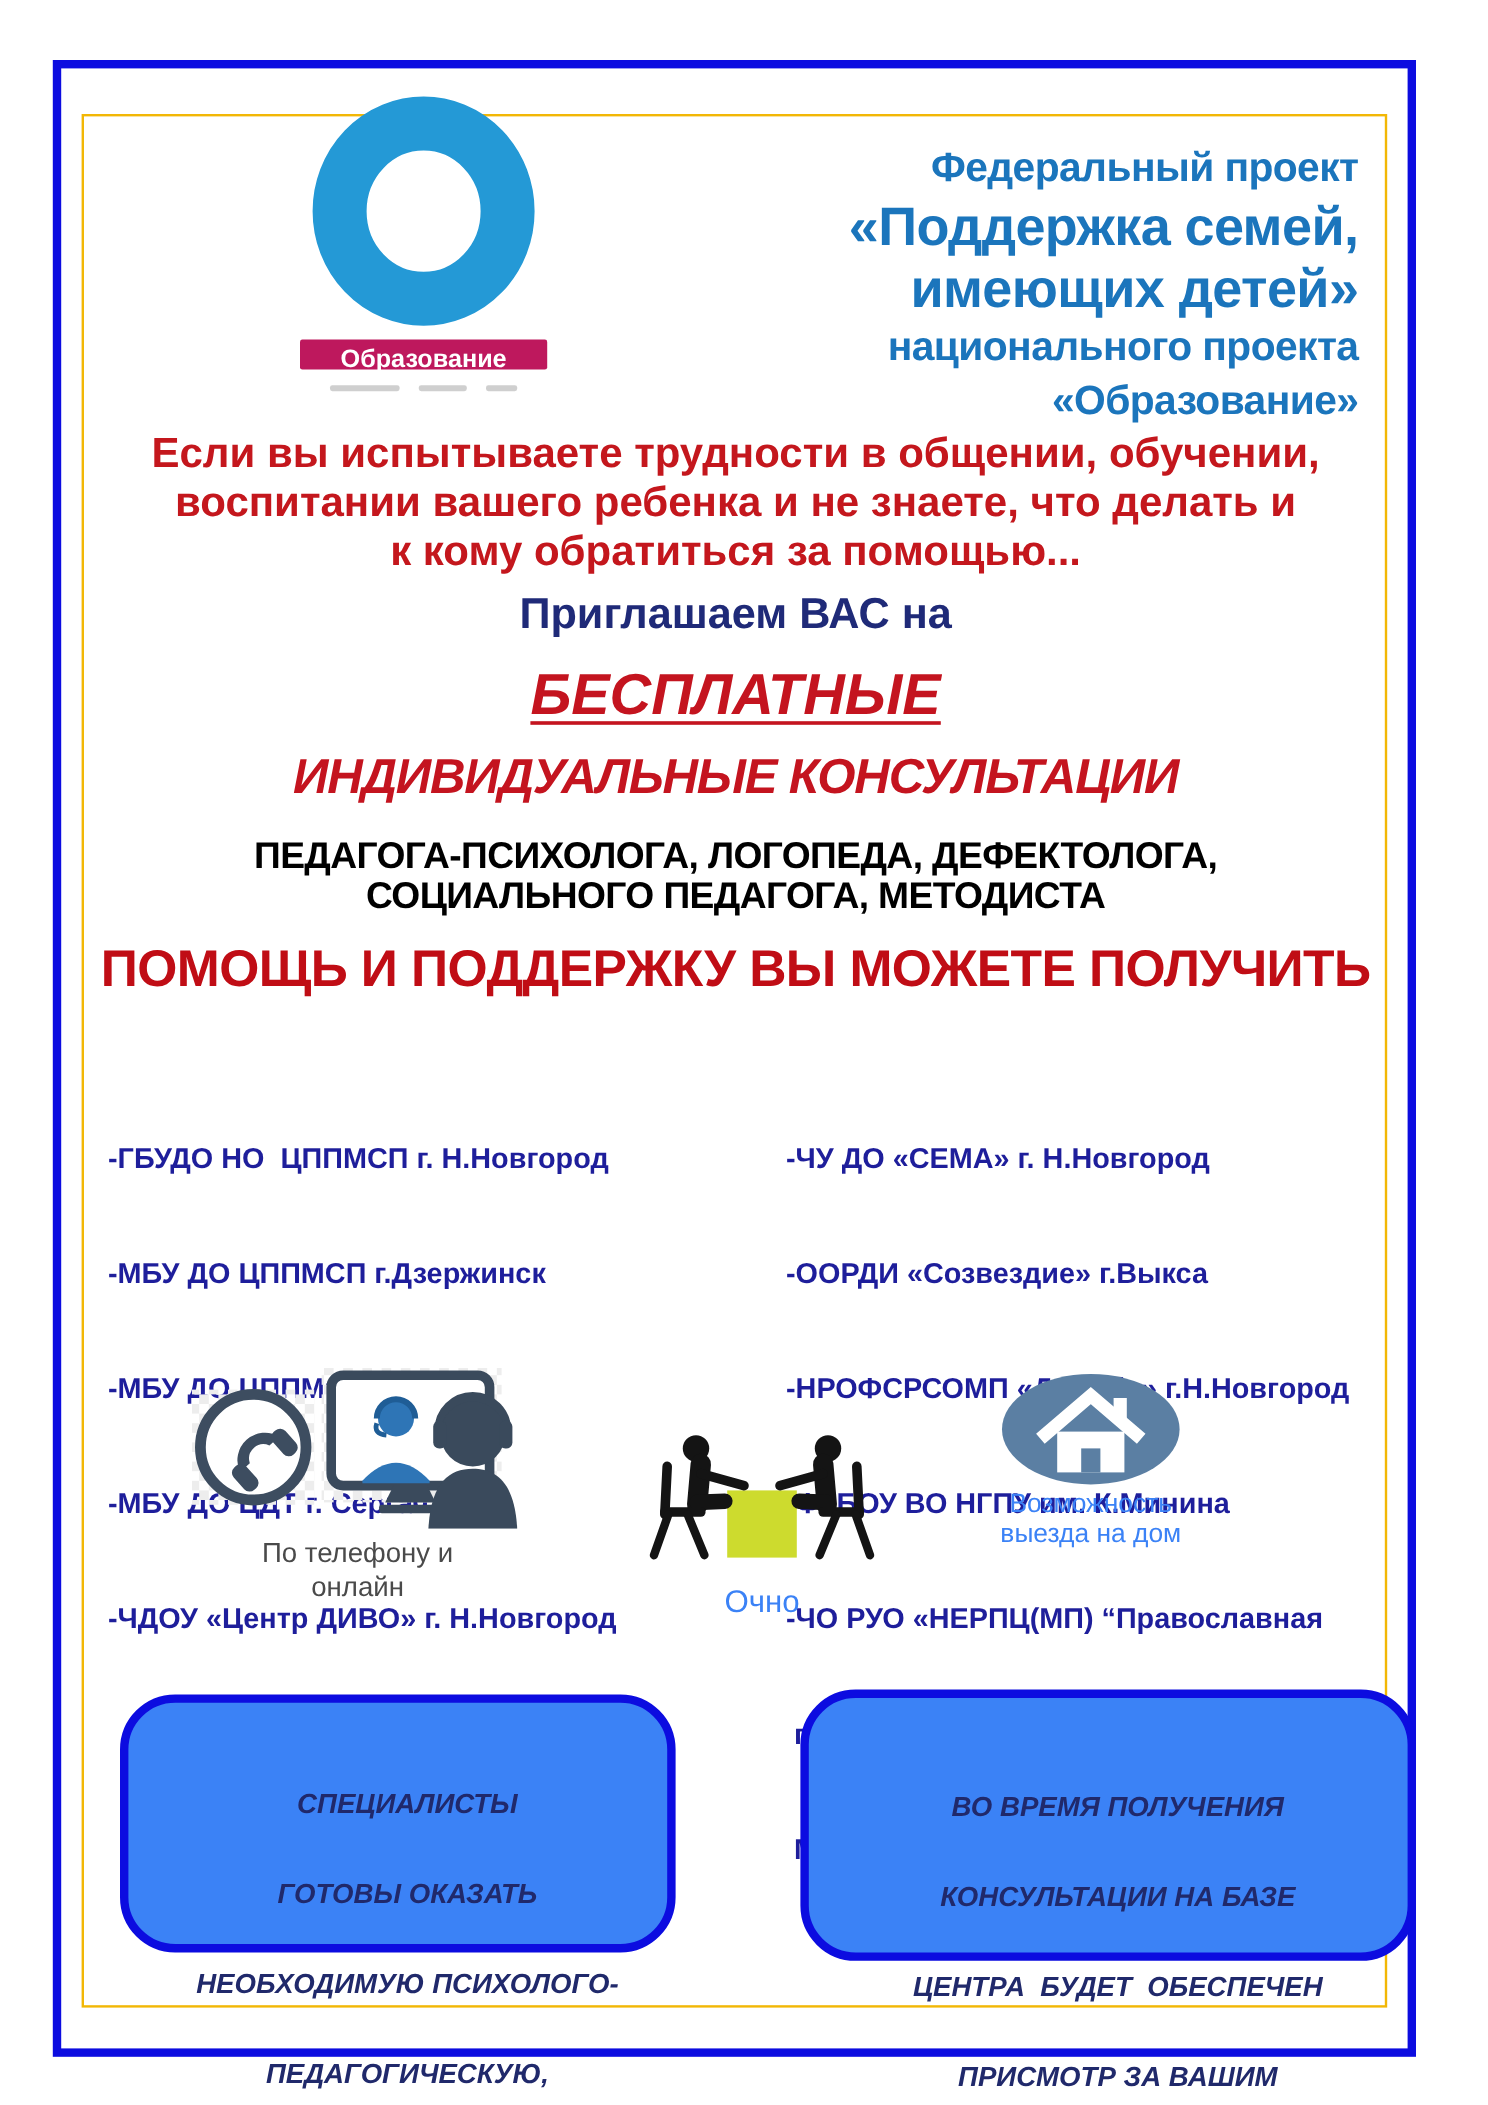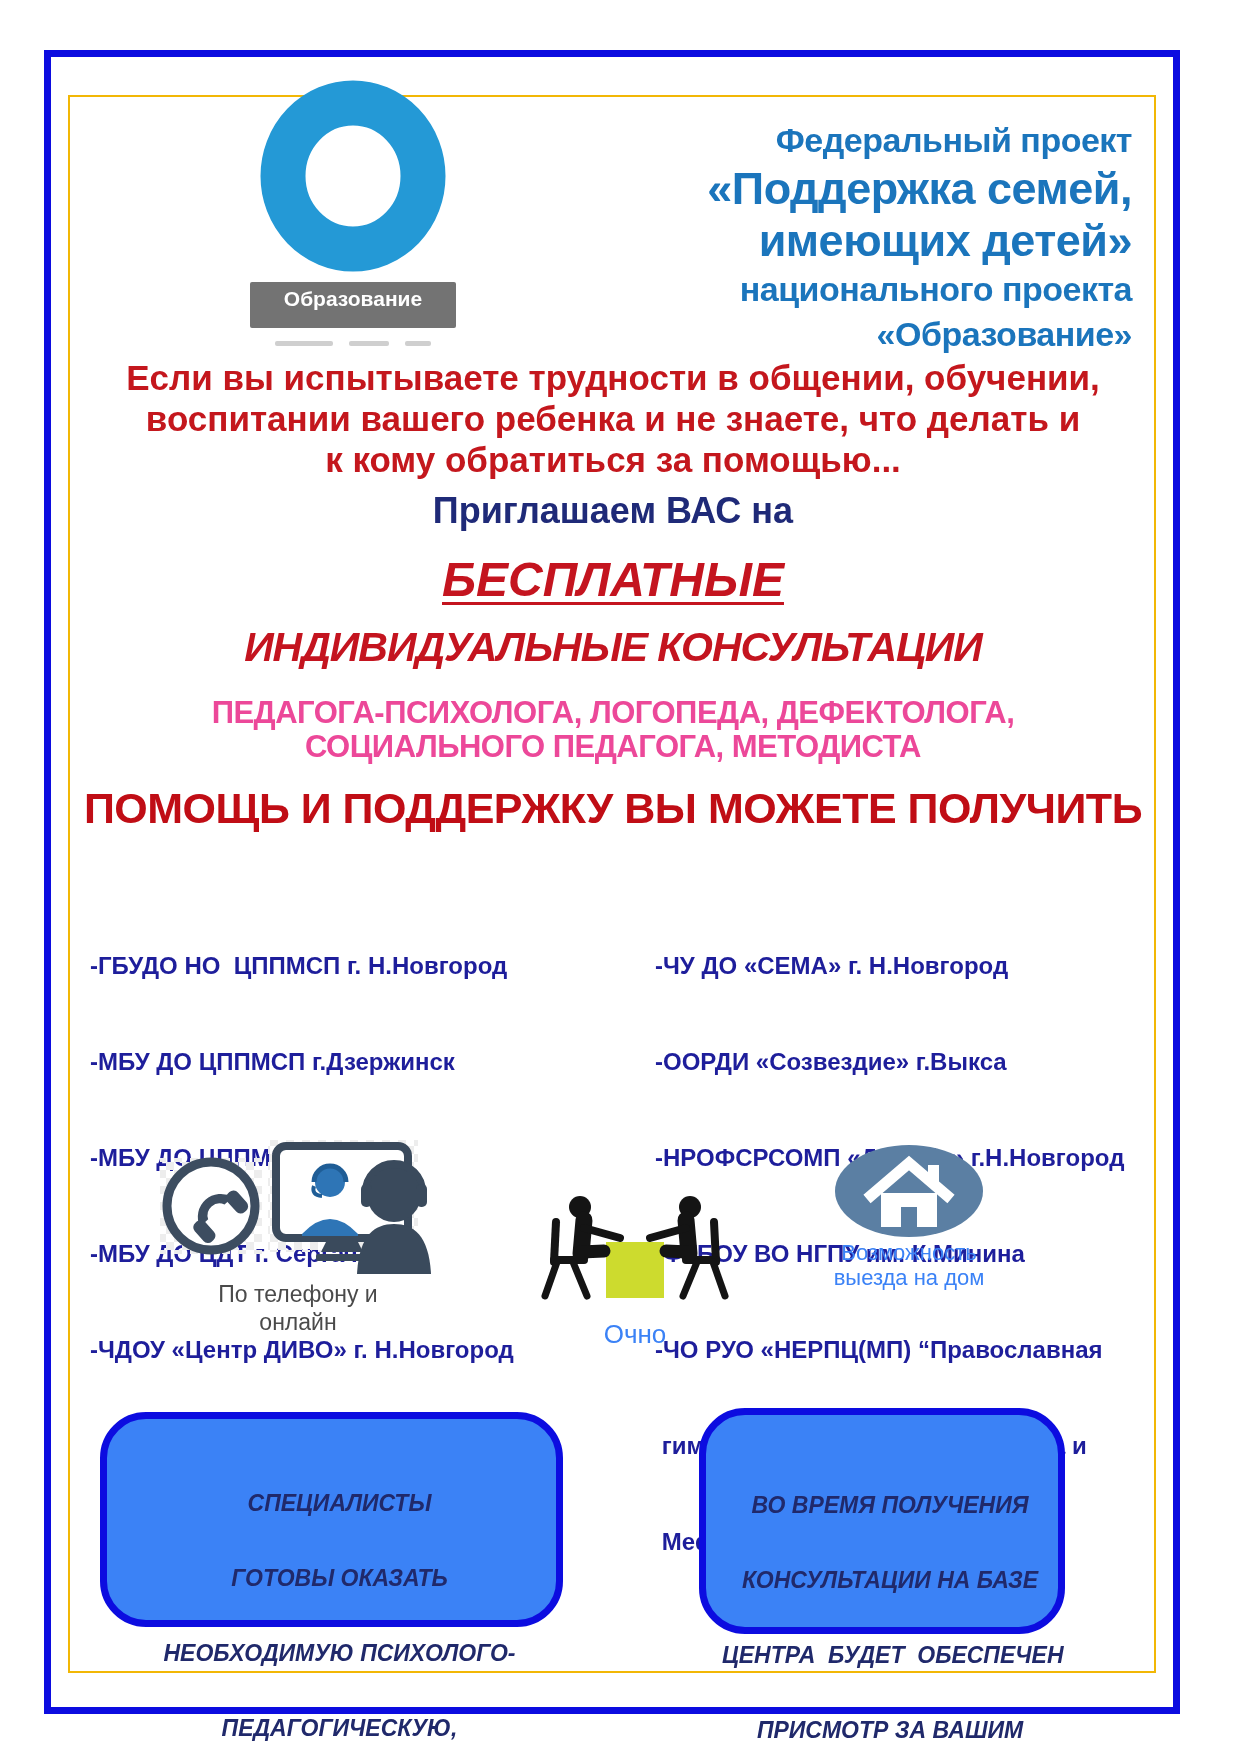--- a/index.html
+++ b/index.html
@@ -7,55 +7,55 @@
         font-family:"Liberation Sans","DejaVu Sans",sans-serif;}
   .abs{position:absolute;}
   .centered{position:absolute;left:70px;width:1086px;text-align:center;}
 
   
   .blue-frame{left:44px;top:50px;width:1136px;height:1664px;border:7px solid #0c0ce0;box-sizing:border-box;}
   .gold-frame{left:68px;top:95px;width:1088px;height:1578px;border:2px solid #f2b705;box-sizing:border-box;}
 
   
   .logo{left:228px;top:80px;width:250px;text-align:center;}
-  .logo-label{margin:6px auto 0;width:206px;height:46px;line-height:33px;background:#737373;
+  .logo-label{margin:6px auto 0;width:206px;height:25px;line-height:33px;background:#be185d;
               color:#fff;font-weight:bold;font-size:21px;border-radius:2px;}
   .logo-dashes{margin-top:13px;display:flex;justify-content:center;gap:16px;}
   .logo-dashes i{display:block;height:5px;background:#cfcfcf;border-radius:2px;}
   .logo-dashes i:nth-child(1){width:58px;}
   .logo-dashes i:nth-child(2){width:40px;}
   .logo-dashes i:nth-child(3){width:26px;}
 
   
   .header{left:468px;top:92px;width:664px;text-align:right;color:#1b75bc;font-weight:bold;letter-spacing:-0.5px;margin-top:26px;}
   .h-sm{font-size:34px;line-height:45px;}
   .h-lg{font-size:45px;line-height:52px;}
 
   
   .intro{top:357px;color:#c4171d;font-weight:bold;font-size:35px;line-height:41px;}
   .invite{top:490px;color:#1f2a78;font-weight:bold;font-size:36px;}
   .free{top:552px;color:#c4141f;font-weight:bold;font-style:italic;font-size:48px;
         text-decoration:underline;text-decoration-thickness:3px;text-underline-offset:6px;}
   .consult{top:624px;color:#c4141f;font-weight:bold;font-style:italic;font-size:41px;letter-spacing:-1px;}
-  .specialists{top:696px;color:#ec4899;font-weight:bold;font-size:31px;line-height:34px;letter-spacing:-0.5px;}
+  .specialists{top:696px;color:#000000;font-weight:bold;font-size:31px;line-height:34px;letter-spacing:-0.5px;}
   .help{top:784px;color:#c00d15;font-weight:bold;font-size:43px;letter-spacing:-0.5px;}
 
   
   .org{top:886px;font-size:24px;font-weight:bold;color:#1e1e9b;line-height:32px;white-space:pre;}
   .org-left{left:90px;}
   .org-right{left:655px;}
   .cap{position:absolute;text-align:center;color:#4a4a4a;font-size:23px;line-height:28px;}
   .cap-dark{color:#3b82f6;}
 
   
   .ibox{border:7px solid #0c0ce0;border-radius:46px;box-sizing:border-box;background:#3b82f6;
         color:#20296b;font-weight:bold;font-style:italic;font-size:23px;line-height:25px;
         text-align:center;white-space:pre;padding-left:16px;}
   .ibox-left{left:100px;top:1412px;width:463px;height:215px;padding-top:22px;}
-  .ibox-right{left:667px;top:1408px;width:366px;height:226px;padding-top:28px;margin-left:32px;}
+  .ibox-right{left:667px;top:1408px;width:513px;height:226px;padding-top:28px;}
 </style>
 </head>
 <body>
 
 <div id="page">
 
   <div class="abs blue-frame"></div>
   <div class="abs gold-frame"></div>
 
   <div class="abs logo">

